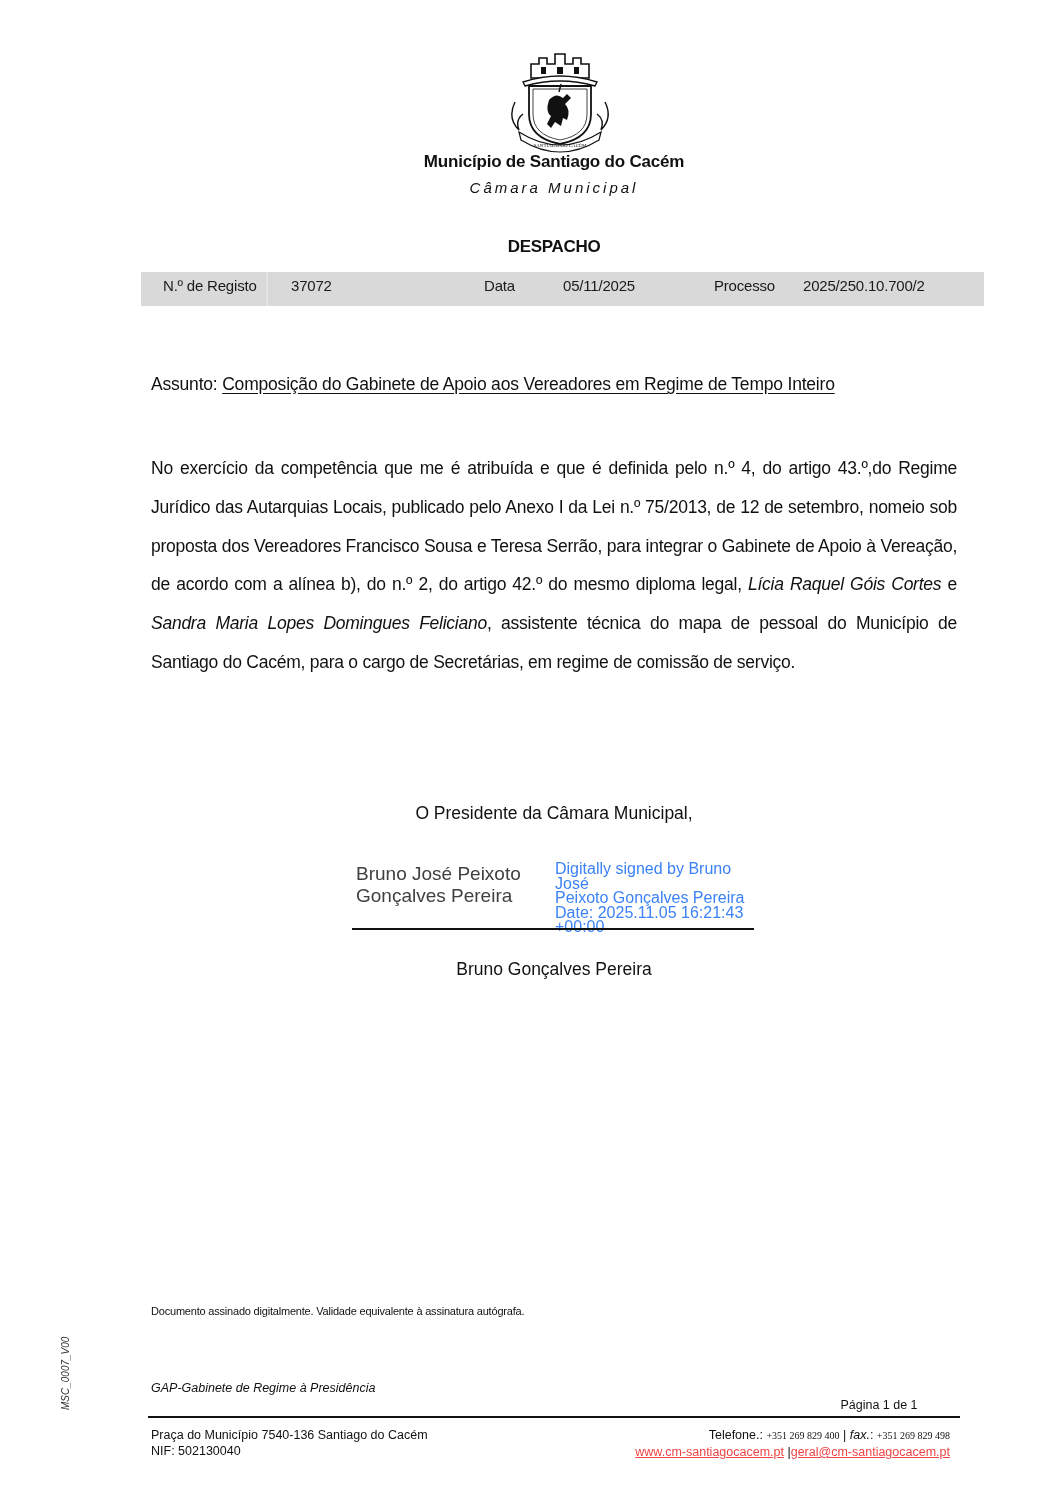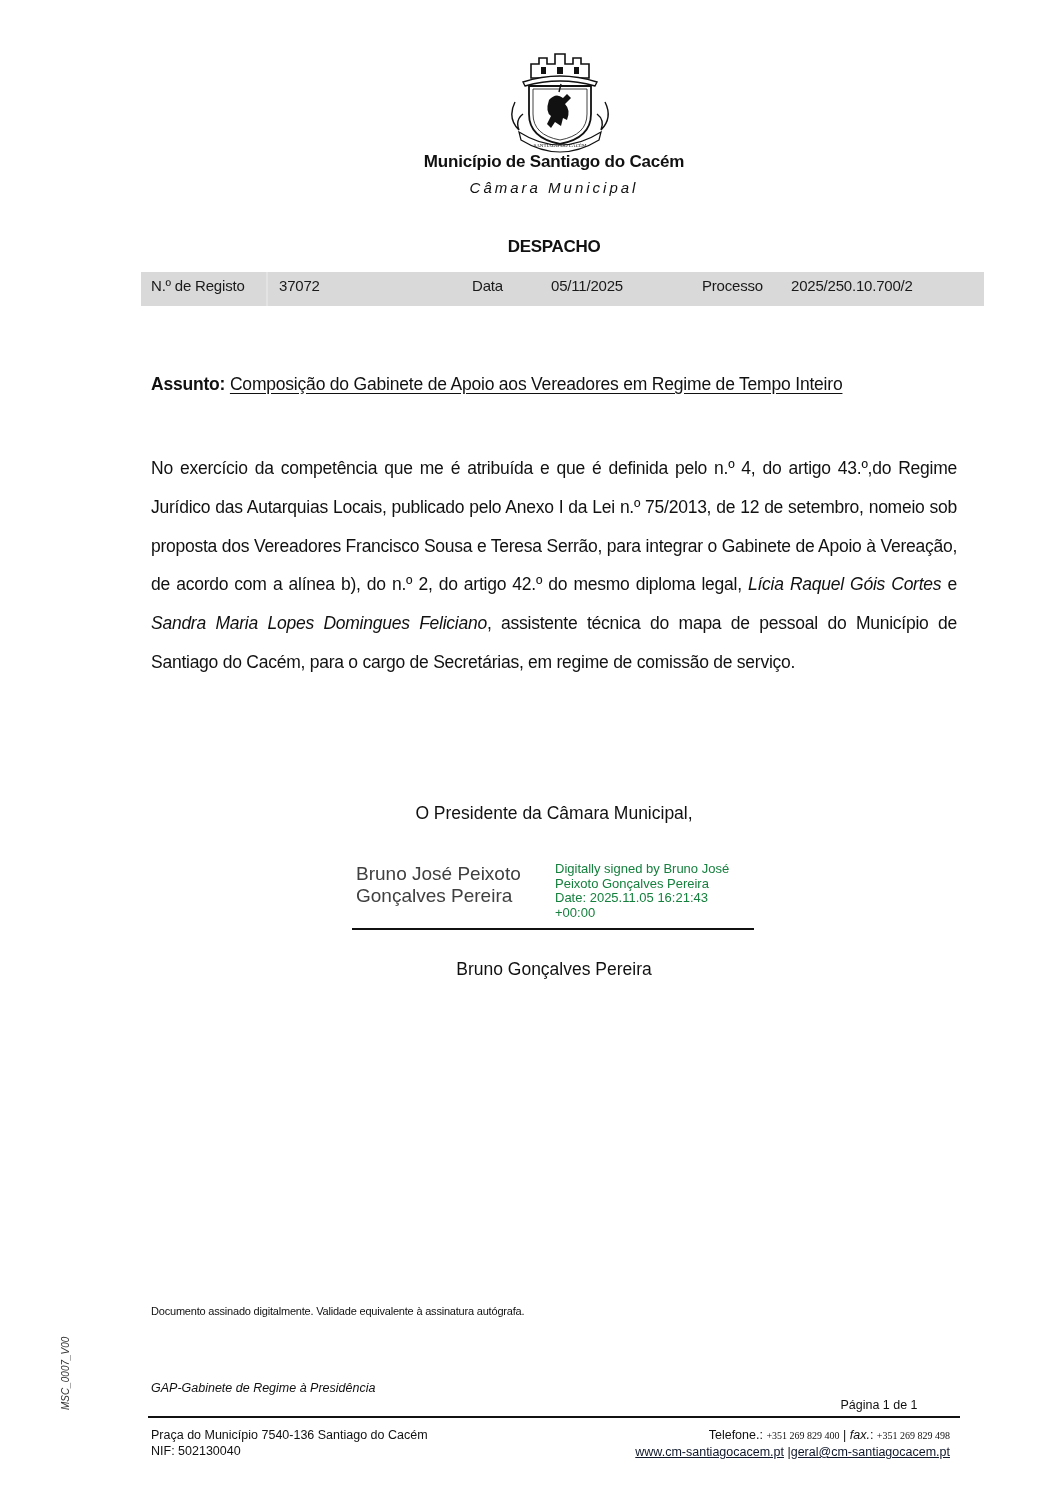--- a/index.html
+++ b/index.html
@@ -28,67 +28,67 @@
     
     .meta-bar {
       left: 141px; top: 272px; width: 843px; height: 34px;
       background: #d9d9d9;
     }
     .meta-sep {
       position: absolute; top: 0; bottom: 0; width: 2px; background: #e3e3e3;
     }
     .meta-cell {
       position: absolute; top: 0; height: 26px; line-height: 28px;
-      font-size: 15px; color: #1a1a1a; letter-spacing: -0.2px;
+      font-size: 15px; color: #1a1a1a; letter-spacing: -0.2px; margin-left: 12px;
     }
 
     
     .subject {
       left: 151px; top: 374px; font-size: 17.5px; letter-spacing: -0.2px;
     }
-    .subject .lbl { font-weight: bold; text-align: center; }
+    .subject .lbl { font-weight: normal; text-align: center; }
     .subject .val { text-decoration: underline; text-underline-offset: 3px; }
 
     
     .body-text {
       left: 151px; top: 449px; width: 806px;
       font-size: 17.5px; line-height: 38.8px; text-align: justify;
       letter-spacing: -0.25px;
     }
     .body-text i { font-style: italic; }
 
     
     .sig-title {
       left: 0; width: 1108px; top: 803px; text-align: center; font-size: 17.5px;
     }
     .sig-box { left: 352px; top: 861px; width: 402px; height: 70px; }
     .sig-name-big {
       position: absolute; left: 4px; top: 2px; font-size: 19px; line-height: 22px; color: #404040;
     }
     .sig-details {
-      position: absolute; left: 203px; top: 1px; font-size: 13px; line-height: 14.5px; color: #15803d;
+      position: absolute; left: 203px; top: 1px; font-size: 16px; line-height: 14.5px; color: #3b82f6;
     }
     .sig-line { left: 352px; top: 928px; width: 402px; height: 2px; background: #111; }
     .sig-printed {
       left: 0; width: 1108px; top: 959px; text-align: center; font-size: 17.5px;
     }
 
     
     .legal-note { left: 151px; top: 1305px; font-size: 11px; letter-spacing: -0.2px; }
     .form-code {
       left: 60px; top: 1410px; font-size: 10px; font-style: italic; color: #333;
       transform: rotate(-90deg); transform-origin: left top; white-space: nowrap;
     }
     .dept { left: 151px; top: 1381px; font-size: 12.5px; font-style: italic; }
     .page-num { left: 800px; width: 158px; top: 1398px; text-align: center; font-size: 12.5px; }
     .footer-line { left: 148px; top: 1416px; width: 812px; height: 2px; background: #111; }
     .addr { left: 151px; top: 1427px; font-size: 12.5px; line-height: 16px; }
     .contact { left: 560px; width: 390px; top: 1427px; text-align: right; font-size: 12.5px; line-height: 16px; }
     .contact .serif { font-family: "Liberation Serif", serif; font-size: 10px; }
-    .contact a { color: #0f172a; text-decoration: underline; }
+    .contact a { color: #ef4444; text-decoration: underline; }
   </style>
 </head>
 <body>
 
 <svg id="crest" class="abs" viewBox="0 0 118 108">
 
   <path d="M30 30 L30 16 L38 16 L38 10 L46 10 L46 16 L54 16 L54 6 L64 6 L64 16 L72 16 L72 10 L80 10 L80 16 L88 16 L88 30 Z" fill="#fff" stroke="#111" stroke-width="1.6"></path>
   <rect x="40" y="19" width="5" height="7" fill="#111"></rect>
   <rect x="56" y="19" width="6" height="7" fill="#111"></rect>
   <rect x="73" y="19" width="5" height="7" fill="#111"></rect>

